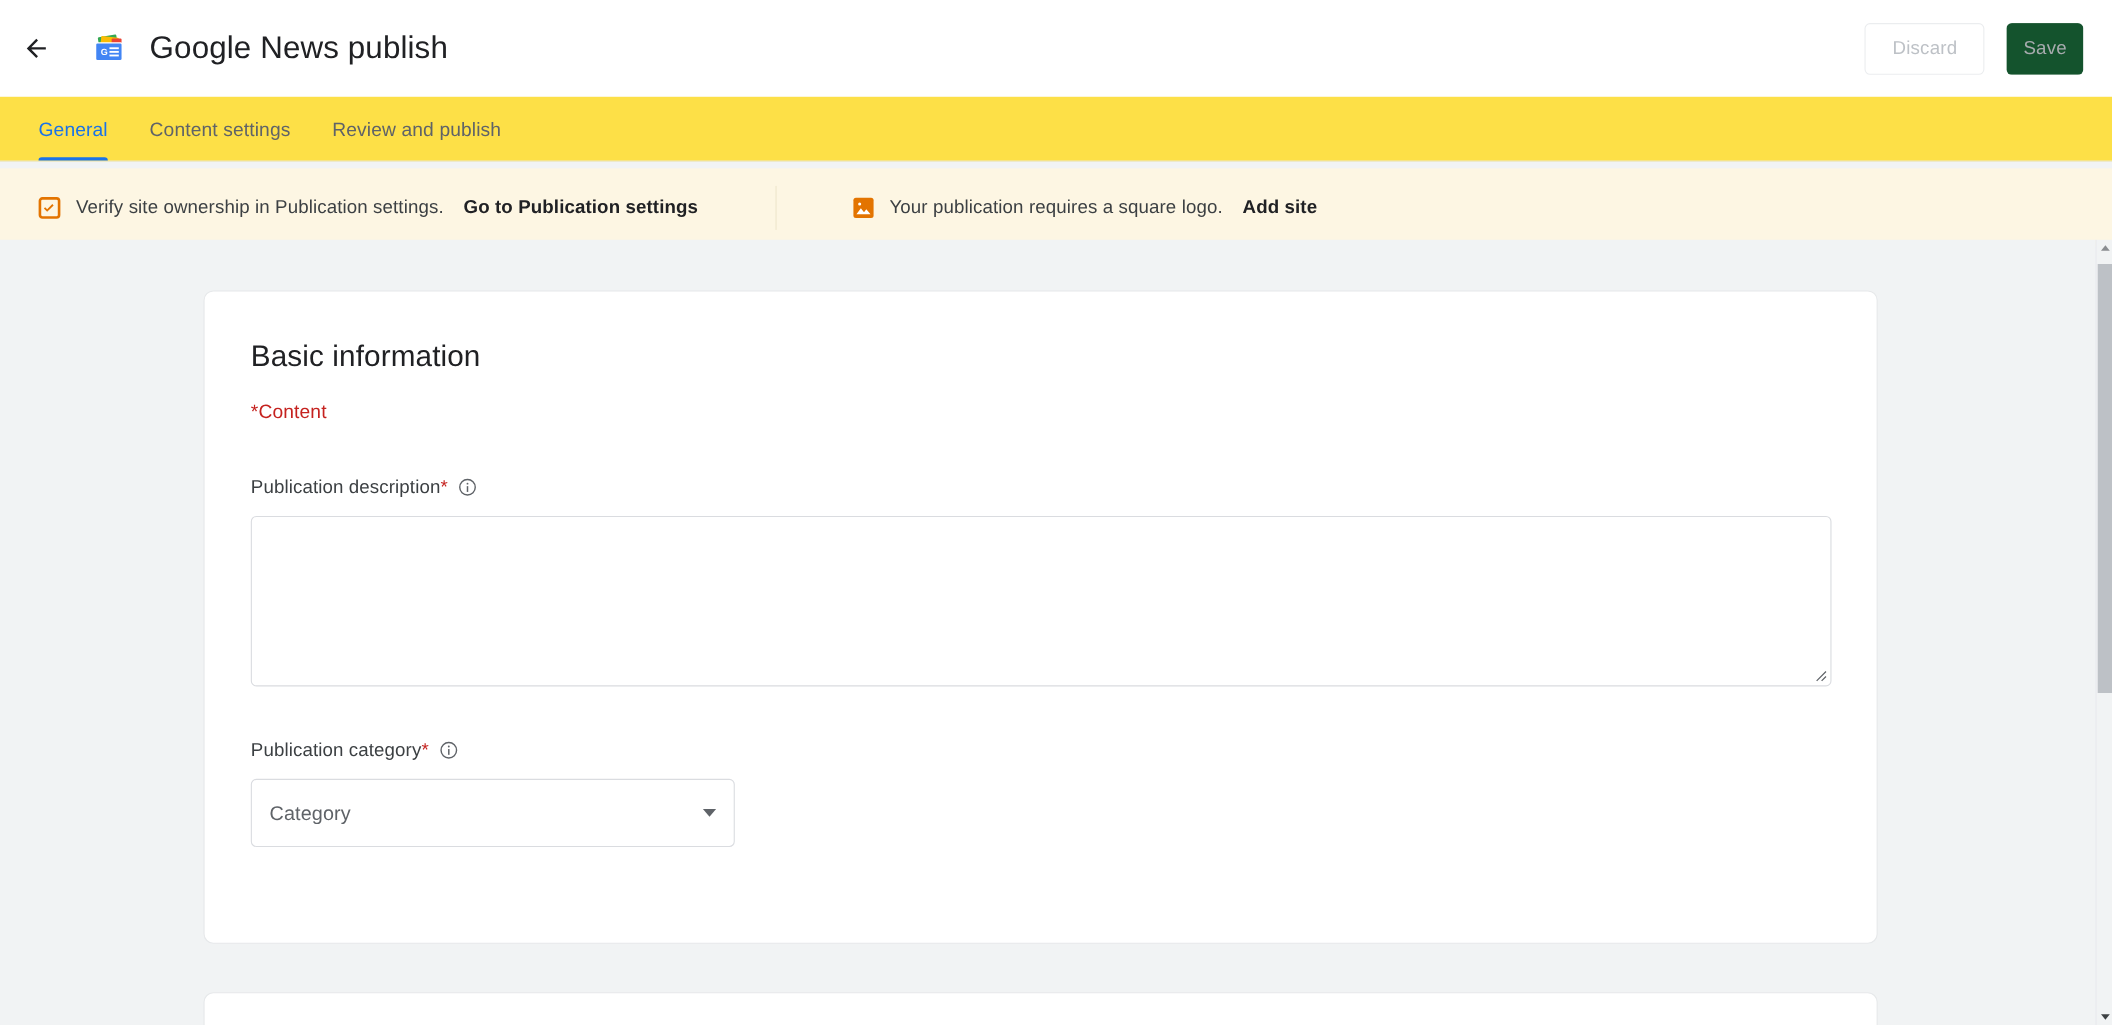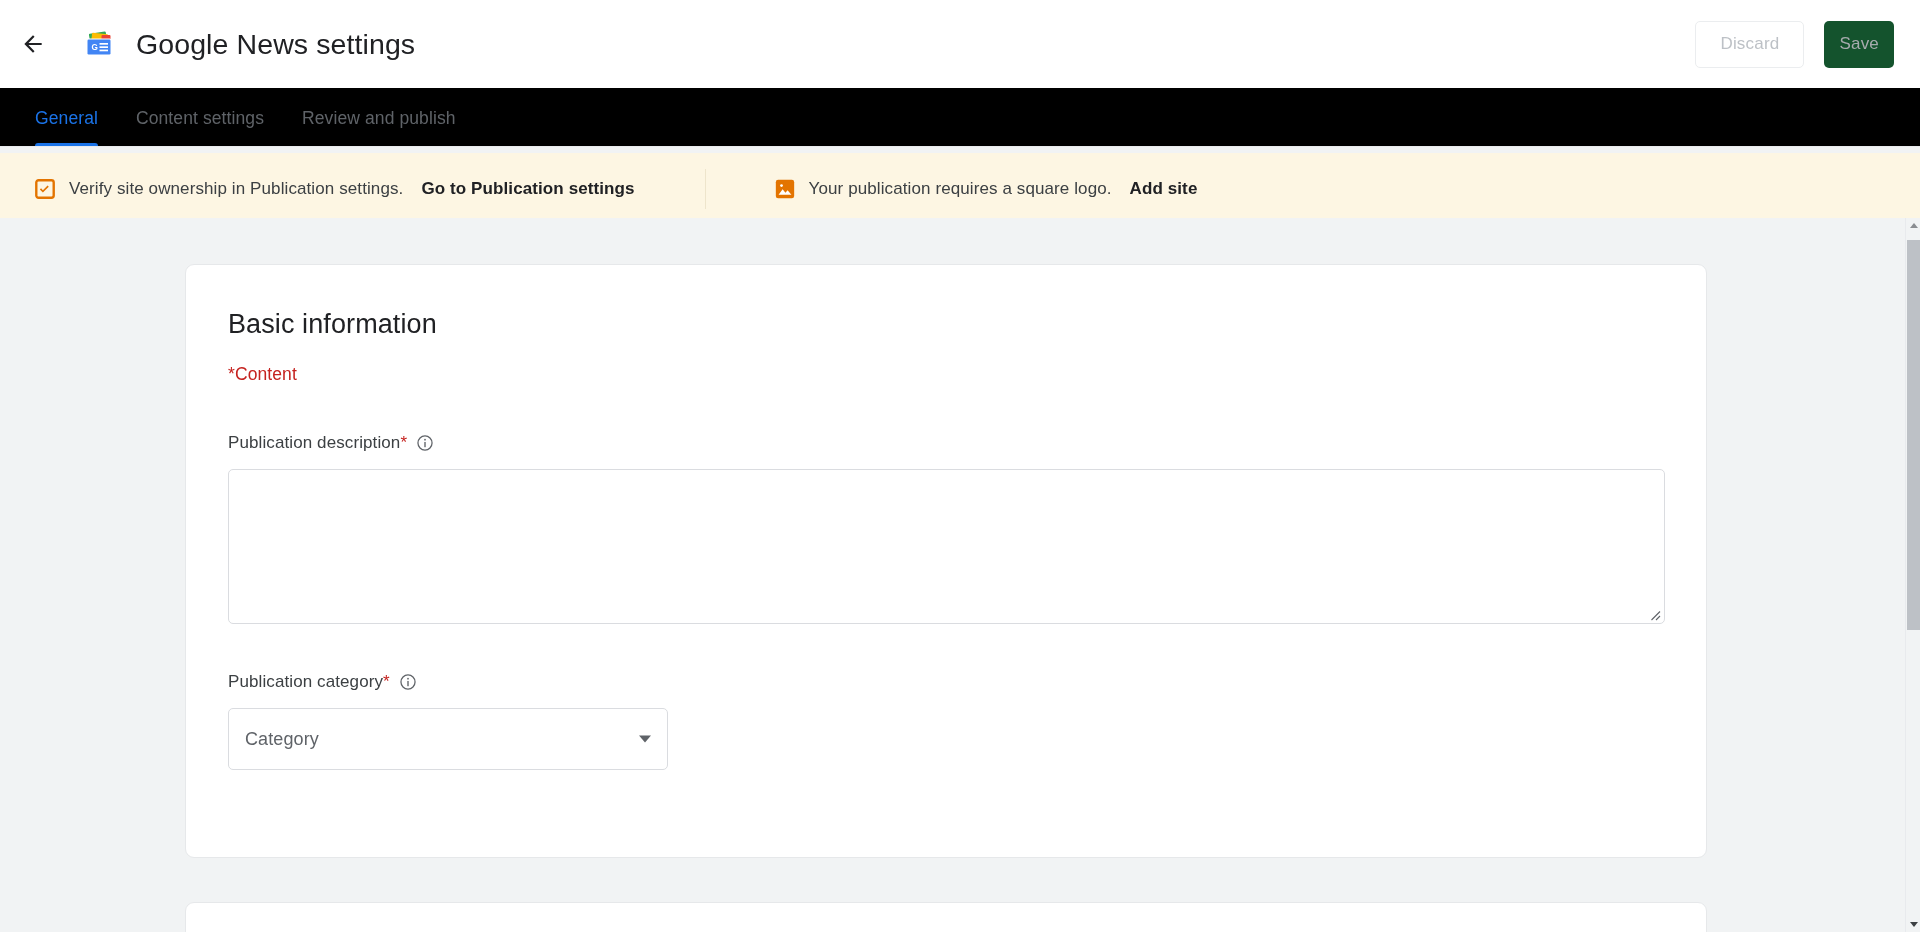--- a/index.html
+++ b/index.html
@@ -87,21 +87,21 @@
     padding: 0 14px;
     cursor: default;
   }
 
   
   .tabs {
     position: absolute;
     top: 88px; left: 0;
     width: 1920px;
     height: 59px;
-    background: #000000;
+    background: #fde047;
     border-bottom: 1px solid #e8eaed;
     display: flex;
     align-items: flex-end;
     padding-left: 16px;
   }
   .tab {
     position: relative;
     font-size: 17.5px;
     color: #5f6368;
     letter-spacing: 0.1px;
@@ -344,21 +344,21 @@
         <rect x="19.5" y="8" width="9" height="8" rx="1" fill="#ea4335"></rect>
         <rect x="4.5" y="11.5" width="25" height="17" rx="1.8" fill="#ffffff"></rect>
         <rect x="5.5" y="12.5" width="23" height="15" rx="1.2" fill="#4285f4"></rect>
         <text x="9.5" y="22.6" font-family="'Liberation Sans', sans-serif" font-size="8.2" font-weight="700" fill="#ffffff">G</text>
         <rect x="17.5" y="16" width="8.5" height="1.7" fill="#ffffff"></rect>
         <rect x="17.5" y="19.3" width="8.5" height="1.7" fill="#ffffff"></rect>
         <rect x="17.5" y="22.6" width="8.5" height="1.7" fill="#ffffff"></rect>
       </svg>
     </div>
 
-    <div class="page-title">Google News settings</div>
+    <div class="page-title">Google News publish</div>
 
     <div class="topbar-spacer"></div>
 
     <div class="btn btn-discard">Discard</div>
     <div class="btn btn-save">Save</div>
   </div>
 
   <div class="tabs">
     <div class="tab active">General</div>
     <div class="tab">Content settings</div>

